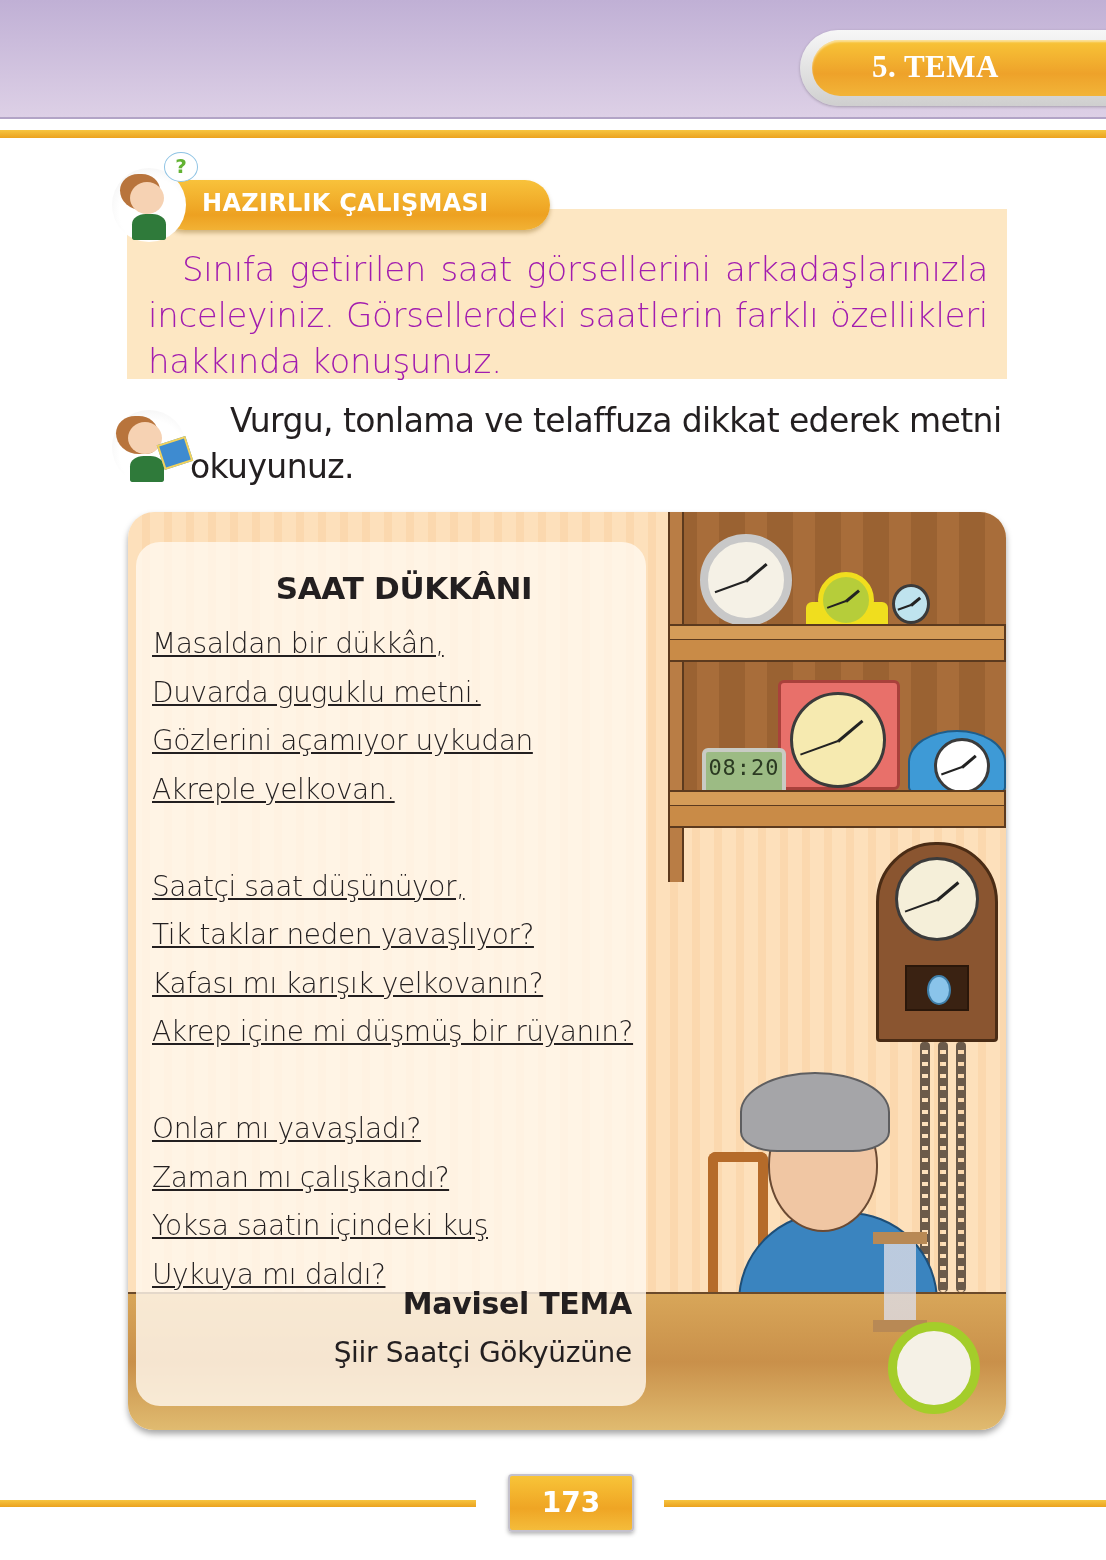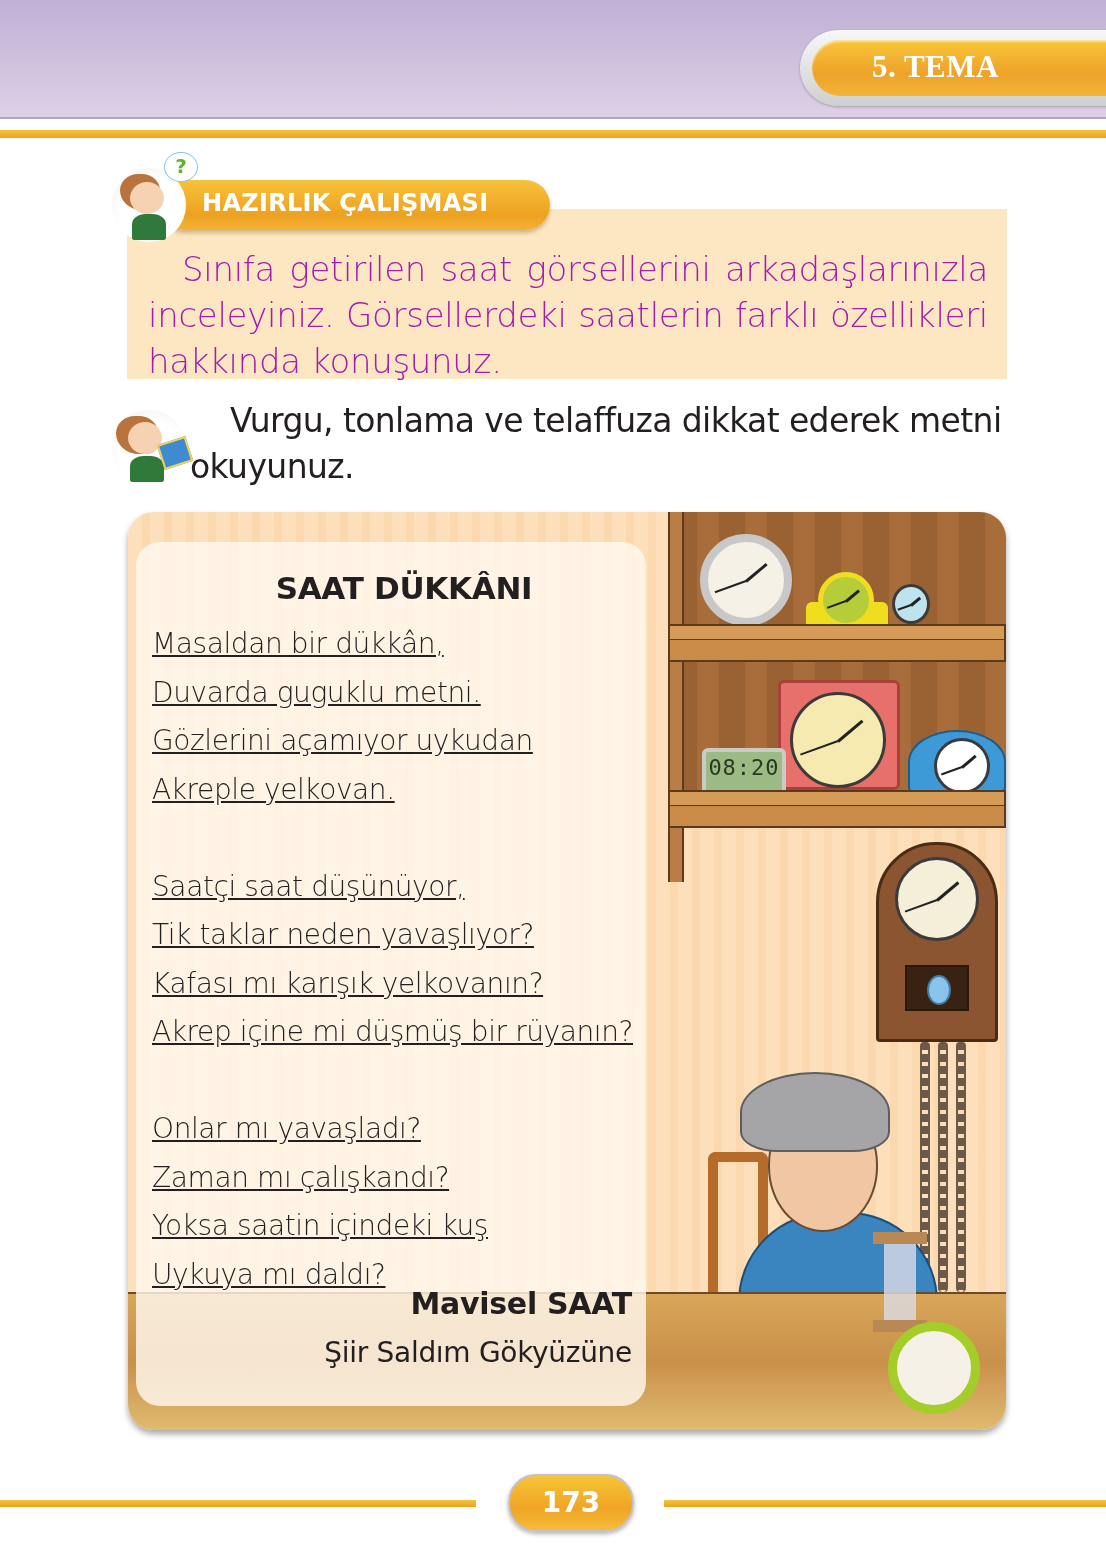--- a/index.html
+++ b/index.html
@@ -206,21 +206,21 @@
     font-size: 28px; color: #231f20; text-align: right; letter-spacing: -0.3px;
   }
 
   
   .foot-rule {
     position: absolute; top: 1500px; height: 7px;
     background: linear-gradient(#f6c440, #eba21f);
   }
   .page-badge {
     position: absolute; left: 508px; top: 1474px; width: 126px; height: 58px;
-    border-radius: 28px;
+    border-radius: 4px;
     background: linear-gradient(#f8c438, #efa524 60%, #f4bc3b);
     border: 2px solid #c4c1cc;
     box-shadow: 0 2px 4px rgba(0,0,0,.3);
   }
   .page-num {
     position: absolute; left: 0; top: 10px; width: 122px; text-align: center;
     font-weight: bold; font-size: 28px; color: #ffffff;
   }
 </style>
 </head>
@@ -301,21 +301,21 @@
       <div>Kafası mı karışık yelkovanın?</div>
       <div>Akrep içine mi düşmüş bir rüyanın?</div>
     </div>
     <div class="stanza">
       <div>Onlar mı yavaşladı?</div>
       <div>Zaman mı çalışkandı?</div>
       <div>Yoksa saatin içindeki kuş</div>
       <div>Uykuya mı daldı?</div>
     </div>
   </div>
-  <div class="poem-author">Mavisel SAAT</div>
-  <div class="poem-source">Şiir Saldım Gökyüzüne</div>
+  <div class="poem-author">Mavisel TEMA</div>
+  <div class="poem-source">Şiir Saatçi Gökyüzüne</div>
 </div>
 
 <div class="foot-rule" style="left:0;width:476px;"></div>
 <div class="foot-rule" style="left:664px;width:442px;"></div>
 <div class="page-badge">
   <span class="page-num">173</span>
 </div>
 
 </body></html>

